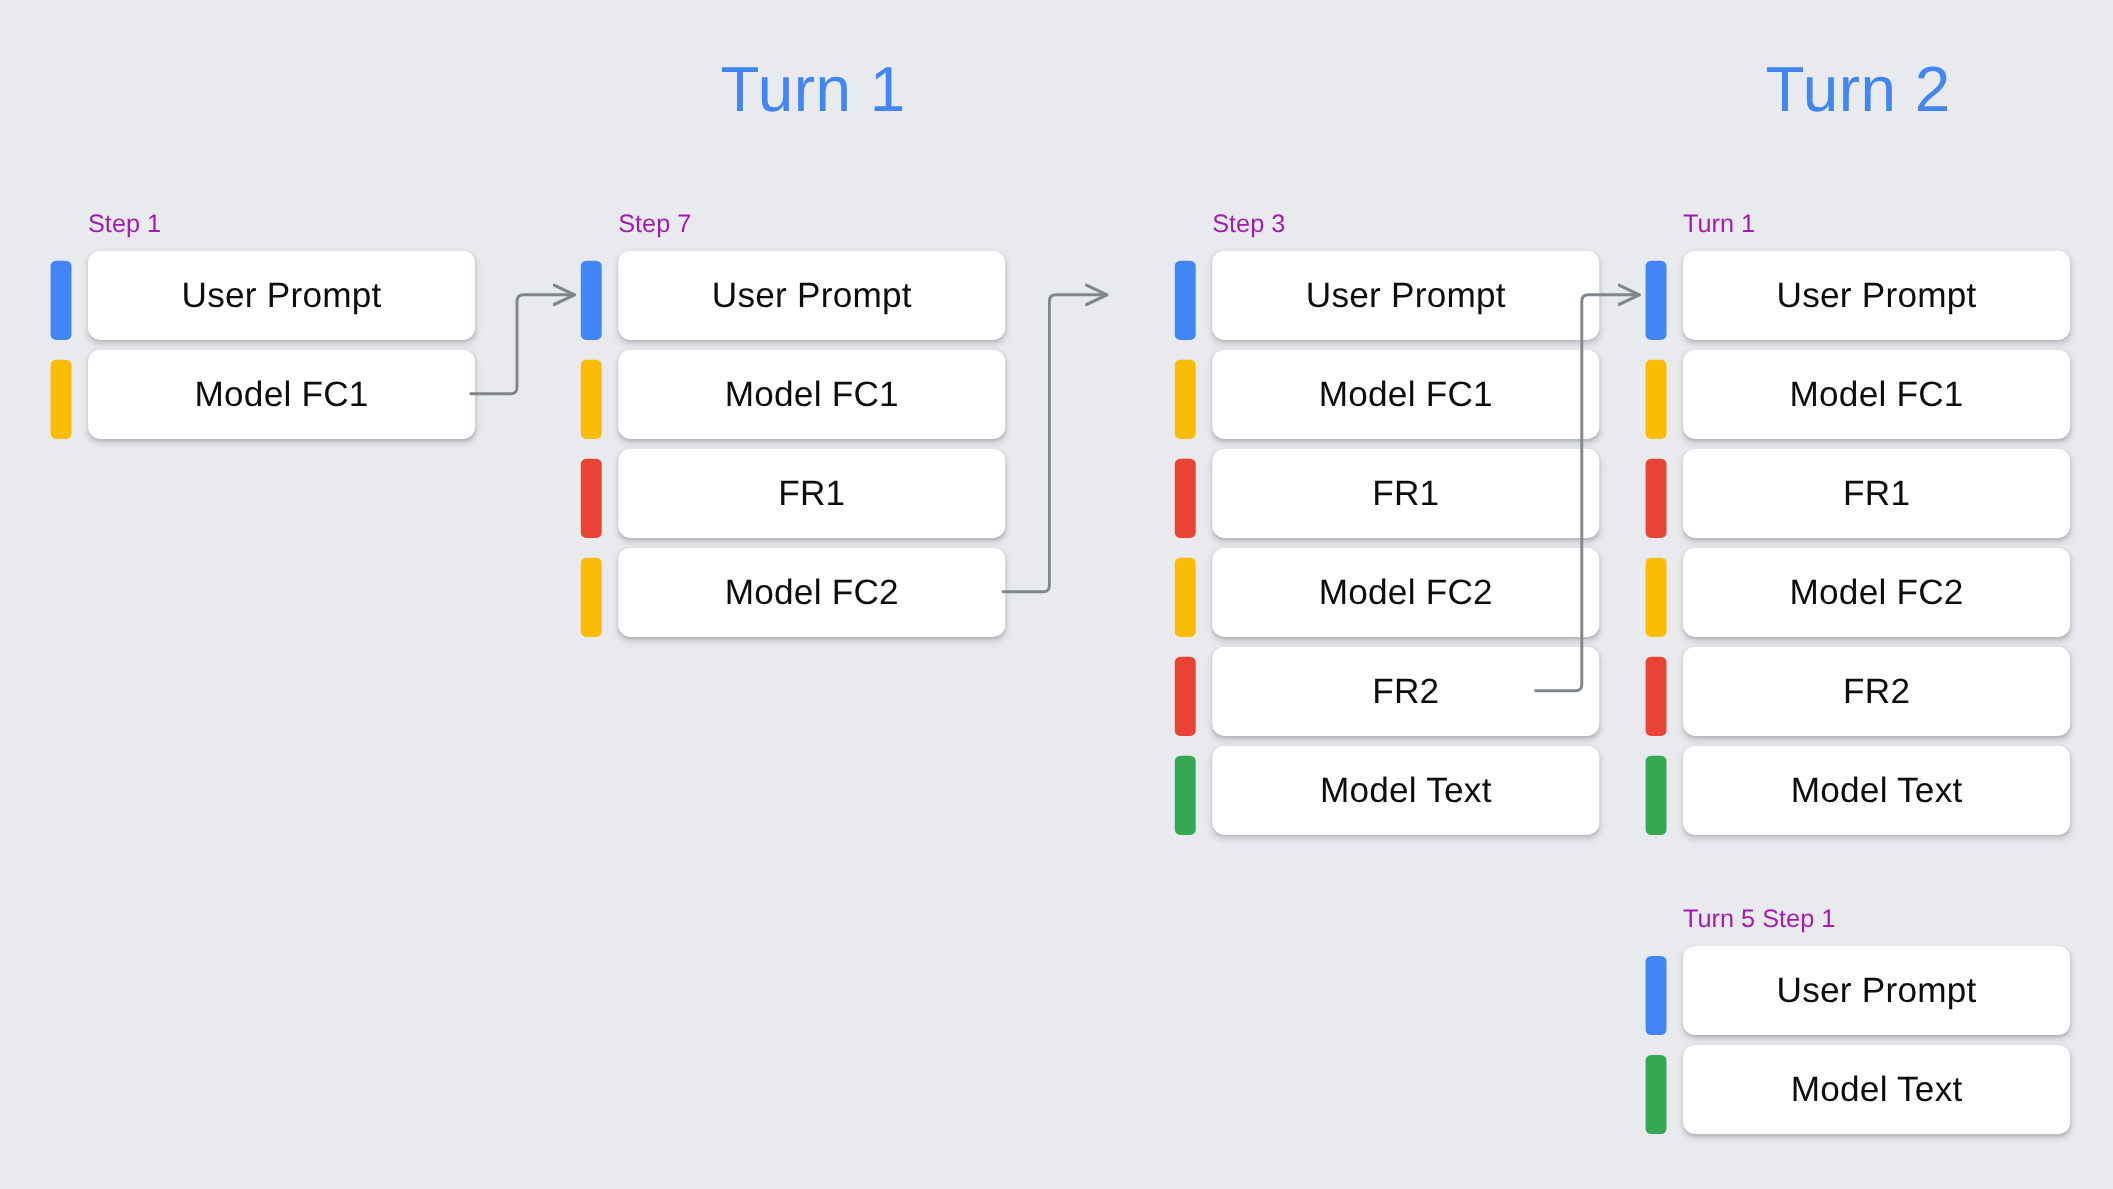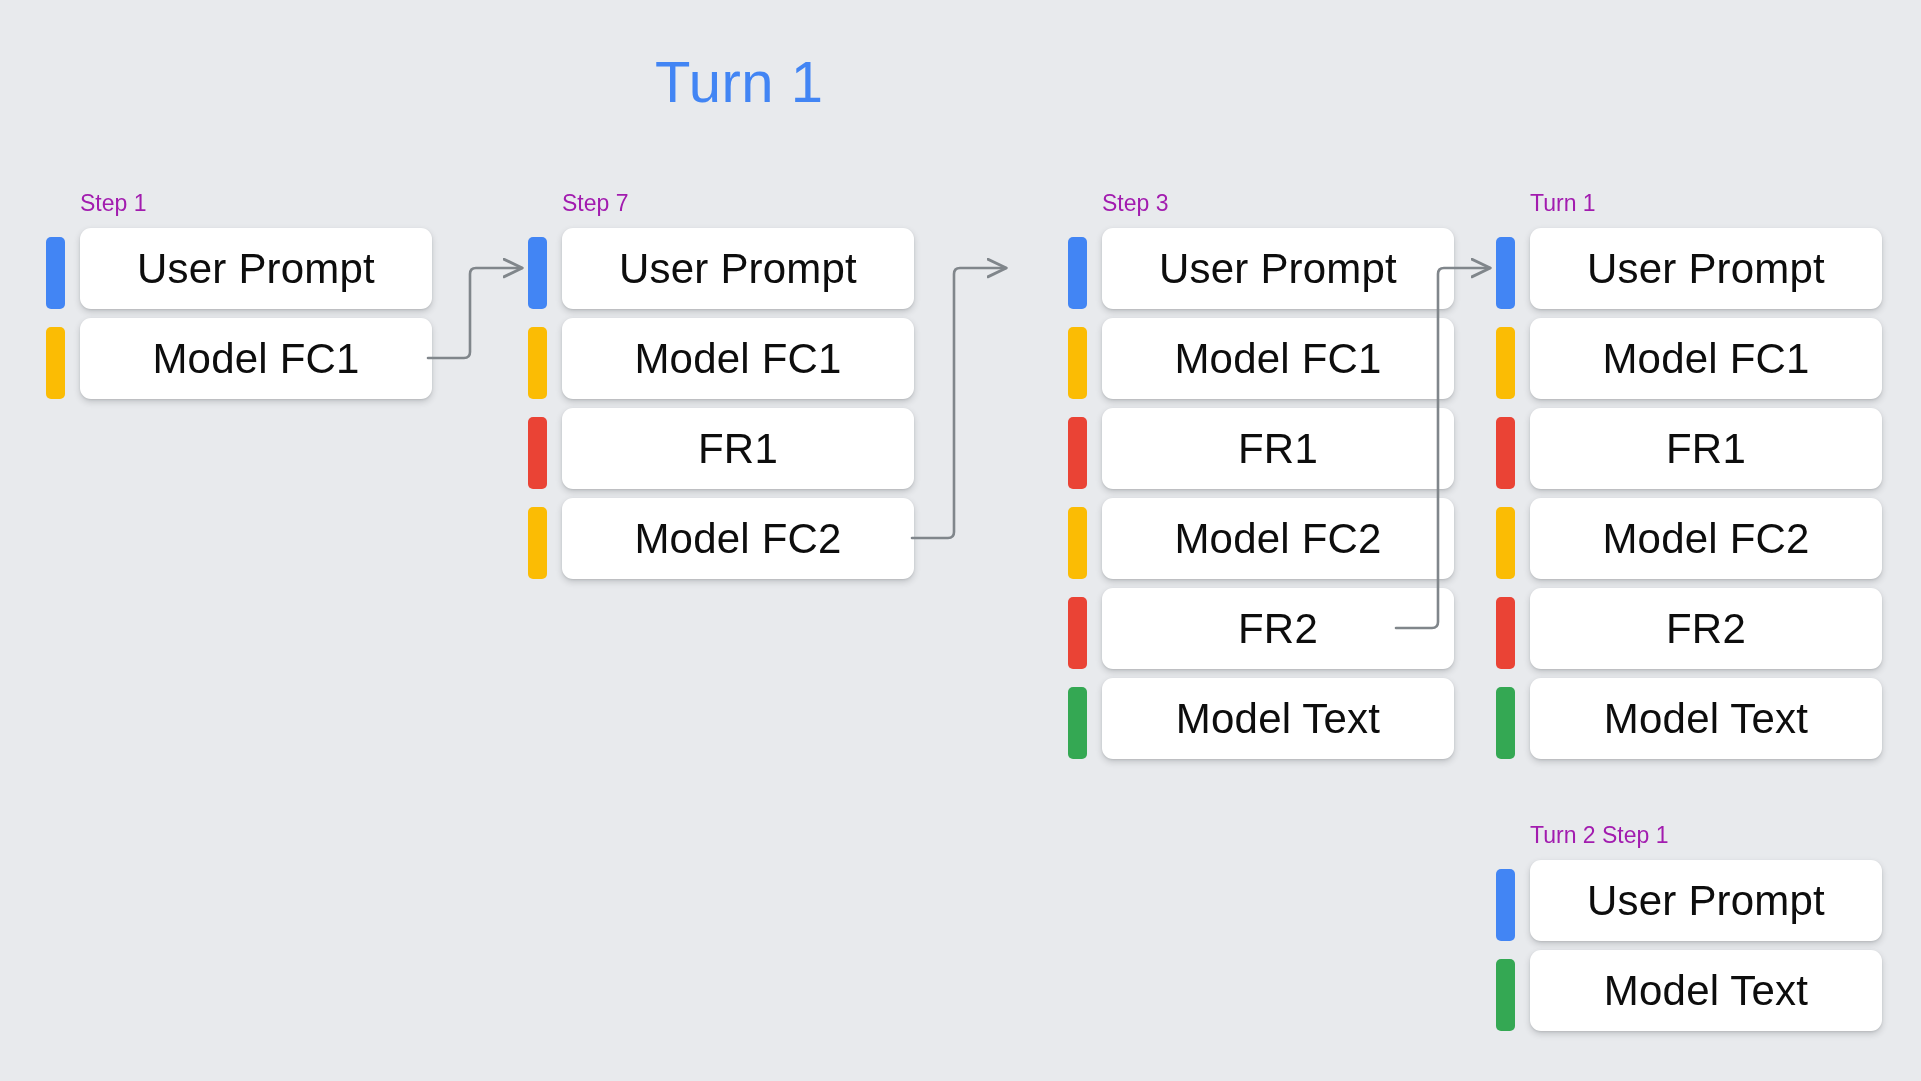--- a/index.html
+++ b/index.html
@@ -71,21 +71,21 @@
     top: 0;
     height: 81px;
     background: #ffffff;
     border-radius: 11px;
     box-shadow: 0 3px 6px rgba(60,64,67,0.22), 0 1px 2px rgba(60,64,67,0.12);
     display: flex;
     align-items: center;
     justify-content: center;
   }
   .card-label {
-    font-size: 42px;
+    font-size: 32px;
     color: #0d0d0d;
     white-space: nowrap;
     letter-spacing: 0.2px;
   }
 
   
   #arrow-layer {
     position: absolute;
     left: 0;
     top: 0;
@@ -93,20 +93,21 @@
     height: 1081px;
     pointer-events: none;
   }
 </style>
 </head>
 <body>
 
 <div id="canvas">
 
   <div class="turn-heading" id="turn-heading-1">Turn 1</div>
+  <div class="turn-heading" id="turn-heading-2">Turn 2</div>
 
   <div id="columns-root">
       <div class="column" style="left: 46px; top: 228px; width: 386px; height: 180px;">
         <div class="column-label">Step 1</div>
         <div class="row" style="top: 0px; width: 386px;">
           <div class="marker m-blue"></div>
           <div class="card" style="width: 352px;">
             <span class="card-label">User Prompt</span>
           </div>
         </div>
@@ -216,21 +217,21 @@
           </div>
         </div>
         <div class="row" style="top: 450px; width: 386px;">
           <div class="marker m-green"></div>
           <div class="card" style="width: 352px;">
             <span class="card-label">Model Text</span>
           </div>
         </div>
       </div>
       <div class="column" style="left: 1496px; top: 860px; width: 386px; height: 180px;">
-        <div class="column-label">Turn 2 Step 1</div>
+        <div class="column-label">Turn 5 Step 1</div>
         <div class="row" style="top: 0px; width: 386px;">
           <div class="marker m-blue"></div>
           <div class="card" style="width: 352px;">
             <span class="card-label">User Prompt</span>
           </div>
         </div>
         <div class="row" style="top: 90px; width: 386px;">
           <div class="marker m-green"></div>
           <div class="card" style="width: 352px;">
             <span class="card-label">Model Text</span>

